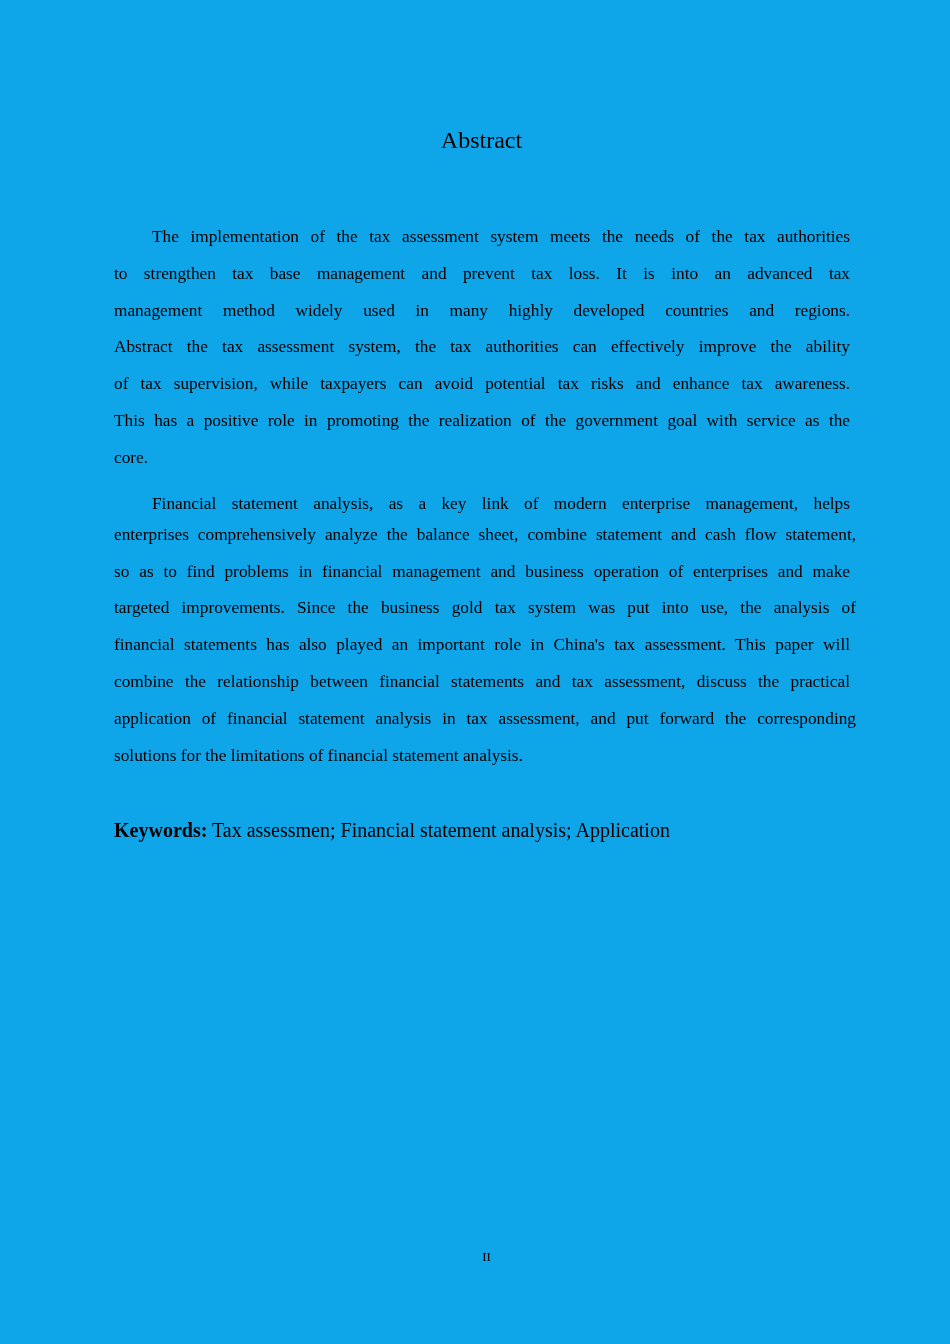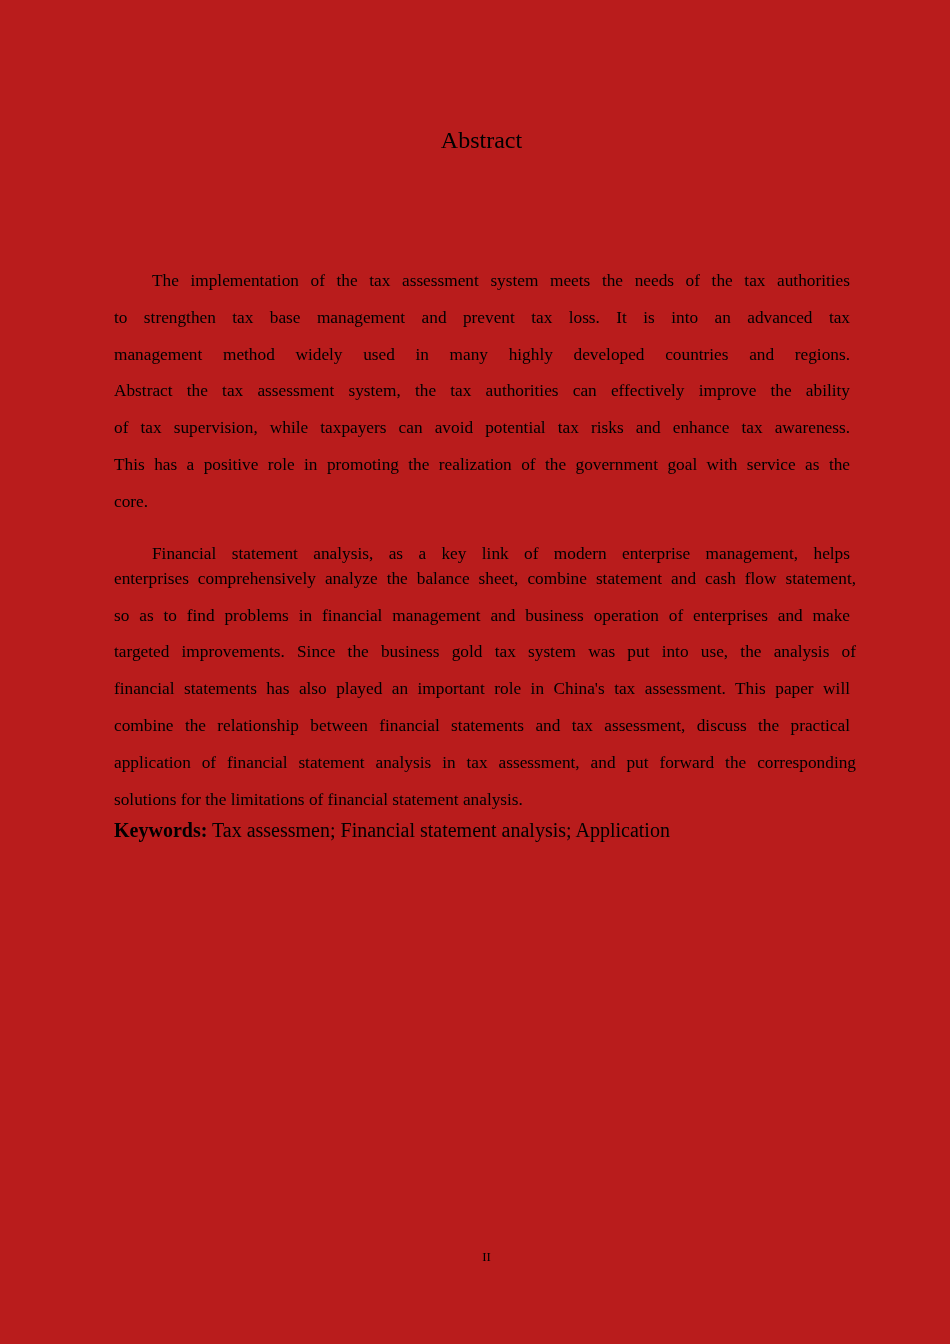--- a/index.html
+++ b/index.html
@@ -14,21 +14,21 @@
       overflow: hidden;
       font-family: "Liberation Serif", "DejaVu Serif", serif;
       color: #000000;
     }
     .page {
       position: absolute;
       left: 0;
       top: 0;
       width: 950px;
       height: 1344px;
-      background: #b91c1c;
+      background: #0ea5e9;
     }
     .title {
       position: absolute;
       top: 124px;
       left: 0;
       width: 963px;
       text-align: center;
       font-size: 24px;
       line-height: 32px;
       font-weight: normal;
@@ -42,21 +42,20 @@
     }
     .line {
       position: absolute;
       left: 0;
       width: 736px;
       height: 24px;
       line-height: 24px;
       white-space: nowrap;
       text-align: justify;
       text-align-last: justify;
-      margin-top: 44px;
     }
     .line.last {
       text-align: left;
       text-align-last: left;
     }
     .line.indent {
       left: 38px;
       width: 698px;
     }
     .line.wide {
@@ -94,21 +93,21 @@
     <div class="line indent" style="top:0px;">The implementation of the tax assessment system meets the needs of the tax authorities</div>
     <div class="line" style="top:37px;">to strengthen tax base management and prevent tax loss. It is into an advanced tax</div>
     <div class="line" style="top:74px;">management method widely used in many highly developed countries and regions.</div>
     <div class="line" style="top:110px;">Abstract the tax assessment system, the tax authorities can effectively improve the ability</div>
     <div class="line" style="top:147px;">of tax supervision, while taxpayers can avoid potential tax risks and enhance tax awareness.</div>
     <div class="line" style="top:184px;">This has a positive role in promoting the realization of the government goal with service as the</div>
     <div class="line last" style="top:221px;">core.</div>
   </div>
 
   <div class="body-text" style="top:486px;">
-    <div class="line indent" style="top:12px;">Financial statement analysis, as a key link of modern enterprise management, helps</div>
+    <div class="line indent" style="top:6px;">Financial statement analysis, as a key link of modern enterprise management, helps</div>
     <div class="line wide" style="top:37px;">enterprises comprehensively analyze the balance sheet, combine statement and cash flow statement,</div>
     <div class="line" style="top:74px;">so as to find problems in financial management and business operation of enterprises and make</div>
     <div class="line wide" style="top:110px;">targeted improvements. Since the business gold tax system was put into use, the analysis of</div>
     <div class="line" style="top:147px;">financial statements has also played an important role in China's tax assessment. This paper will</div>
     <div class="line" style="top:184px;">combine the relationship between financial statements and tax assessment, discuss the practical</div>
     <div class="line wide" style="top:221px;">application of financial statement analysis in tax assessment, and put forward the corresponding</div>
     <div class="line last" style="top:258px;text-align:center;">solutions for the limitations of financial statement analysis.</div>
   </div>
 
   <div class="keywords">

